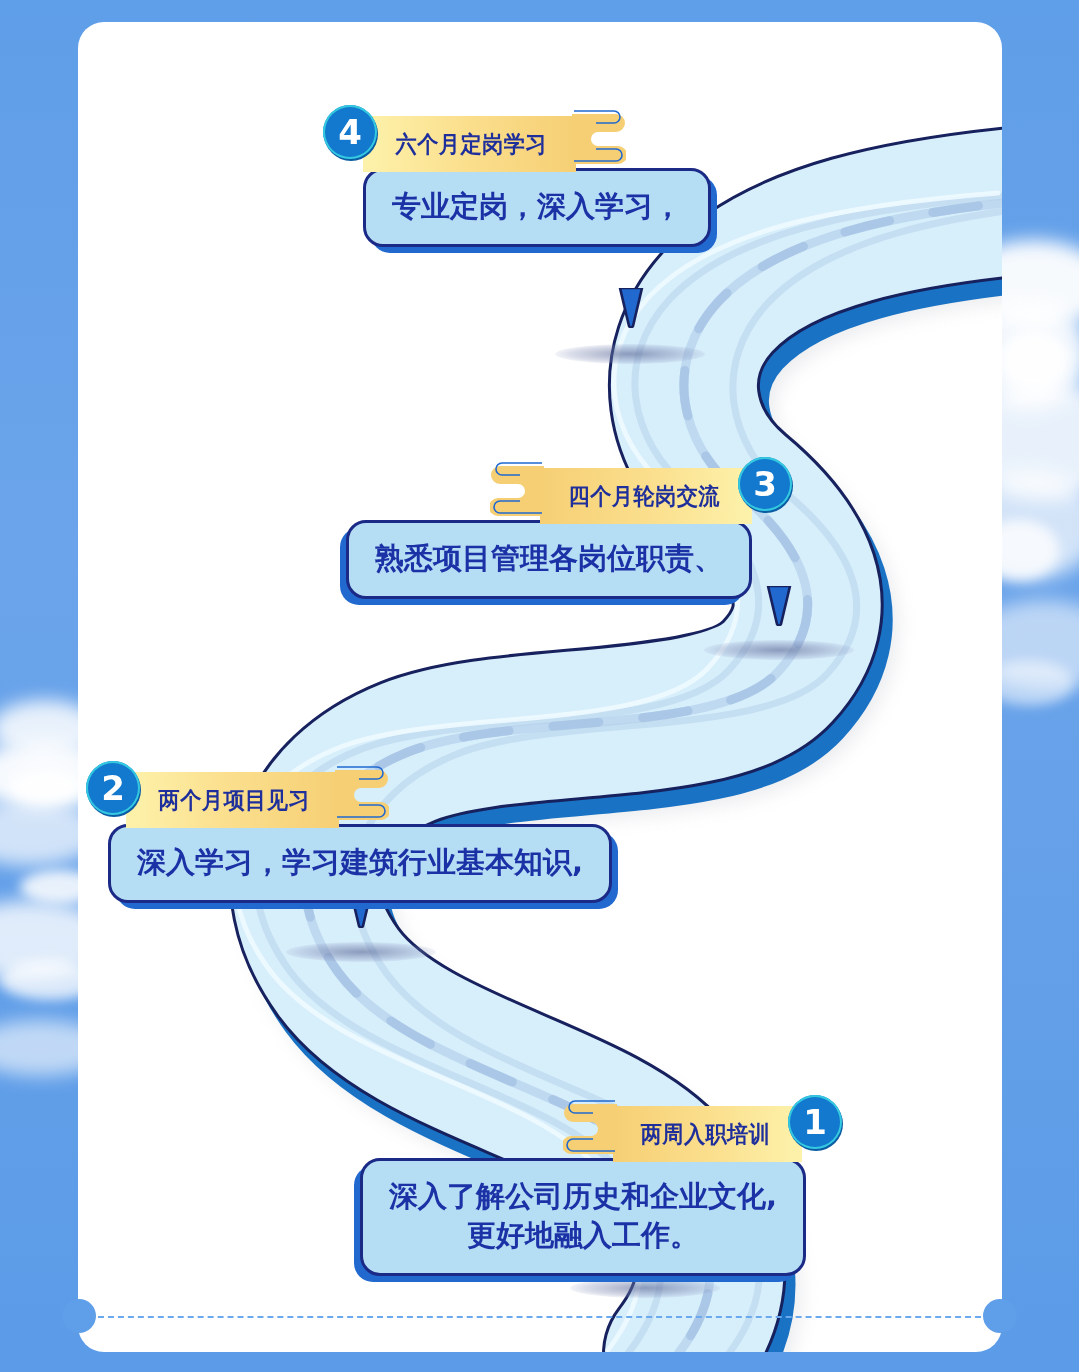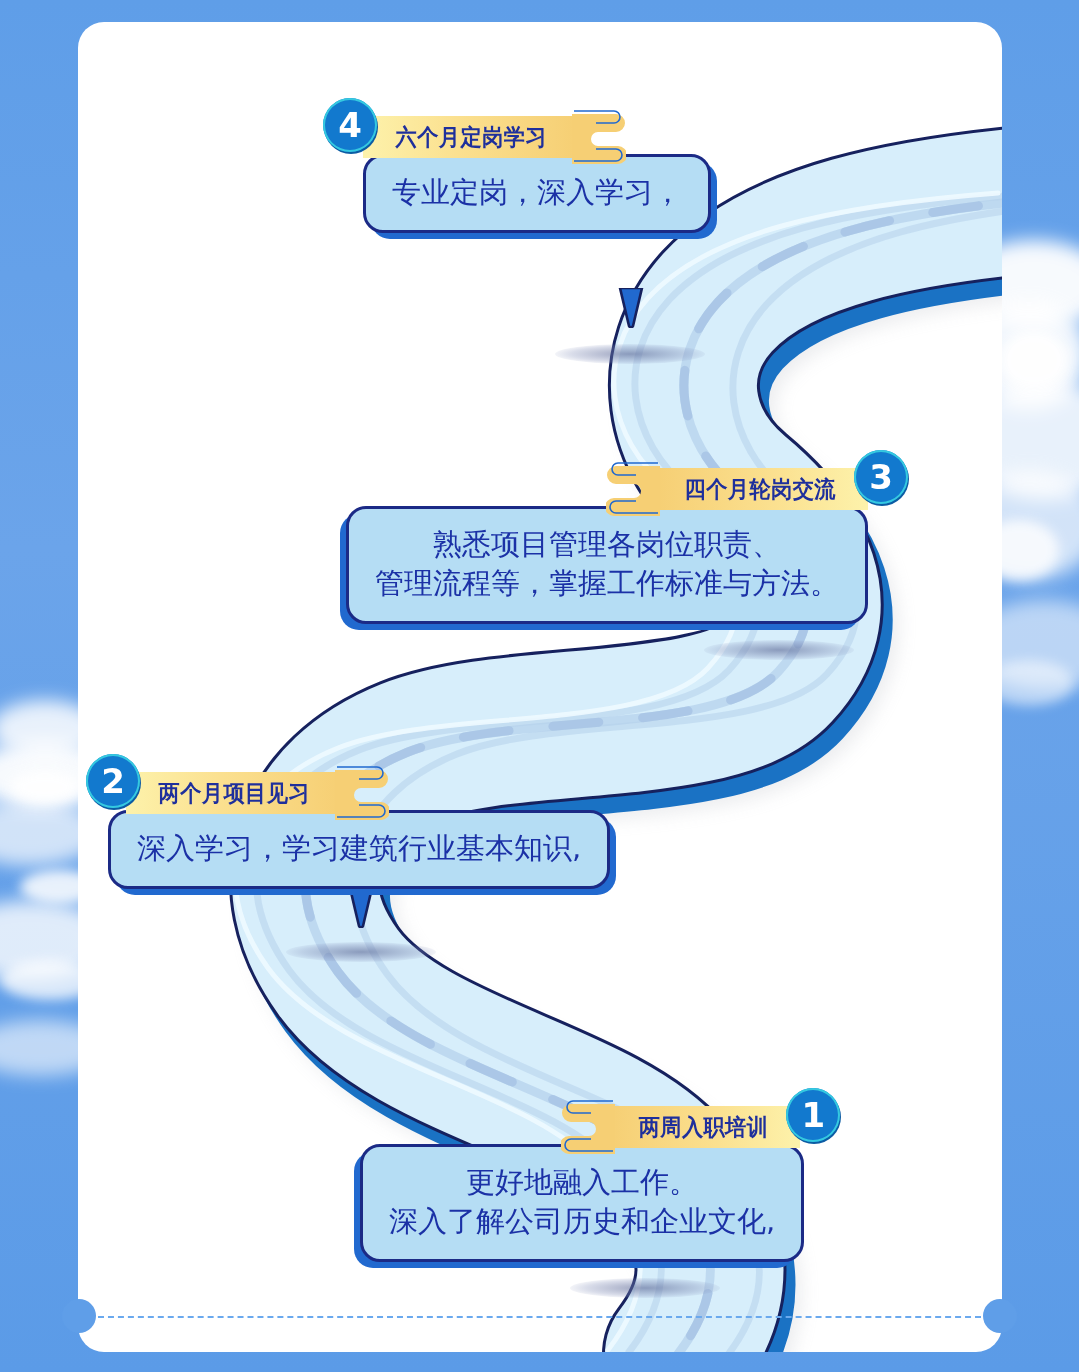--- a/index.html
+++ b/index.html
@@ -48,21 +48,21 @@
     width:54px;height:54px;border-radius:50%;
     background:#1279ce;
     box-shadow:0 0 0 2px #35c9e0 inset, 1px 2px 0 #0c5ca3;
     display:flex;align-items:center;justify-content:center;
     color:#ffffff;font-weight:bold;font-size:34px;line-height:1;
     font-family:"DejaVu Sans",sans-serif;
     position:relative;z-index:8;flex:0 0 auto;
   }
 
   .ribbon{
-    position:relative;height:42px;display:flex;align-items:center;
+    position:relative;height:56px;display:flex;align-items:center;
     background:linear-gradient(90deg,#fdf2ab 0%,#fbe08f 45%,#f6cf74 100%);
     padding:0 22px 0 26px;margin-left:-14px;
     box-sizing:border-box;z-index:7;margin-top:24px;
   }
   .ribbon.rtl{
     background:linear-gradient(270deg,#fdf2ab 0%,#fbe08f 45%,#f6cf74 100%);
     margin-left:0;margin-right:-14px;padding:0 26px 0 22px;
   }
   .ribbon-text{
     font-size:23px;font-weight:bold;color:#1e2f9c;letter-spacing:.5px;
@@ -75,20 +75,21 @@
   .ribbon-tail.left{left:-50px;}
 
   .bubble{
     position:relative;
     background:#b5ddf4;
     border:3px solid #1b2a86;
     border-radius:20px;
     padding:16px 26px 18px 26px;
     box-sizing:border-box;
     z-index:5;
+    font-weight:bold;
   }
   .bubble.sh-r{box-shadow:7px 7px 0 -1px #2169cf;}
   .bubble.sh-l{box-shadow:-7px 7px 0 -1px #2169cf;margin-left:20px;}
   .bubble p{
     margin:0;color:#1b31a6;font-size:29px;line-height:1.34;
     font-family:"DejaVu Sans","Liberation Sans",sans-serif;
     white-space:nowrap;
   }
   .bubble p.c{text-align:center;}
 
@@ -201,21 +202,20 @@
           <span class="ribbon-text">四个月轮岗交流</span>
           <svg class="ribbon-tail left" viewBox="0 0 54 66">
             <path d="M54 10 H10 a9 9 0 0 0 0 18 H28 a7 7 0 0 1 0 14 H8 a9 9 0 0 0 0 18 H54 Z" fill="#f6cf74"></path>
             <path d="M52 7 H12 a6 6 0 0 0 0 12 H30" fill="none" stroke="#2169cf" stroke-width="1.6"></path>
             <path d="M30 45 H10 a6 6 0 0 0 0 12 H52" fill="none" stroke="#2169cf" stroke-width="1.6"></path>
           </svg>
         </div>
       </div>
       <div class="bubble sh-l" style="margin-top:-4px;margin-right:40px;">
         <p class="c">熟悉项目管理各岗位职责、</p>
-        <p class="c">管理流程等，掌握工作标准与方法。</p>
       </div>
       <div class="pin-shadow" style="left:378px;top:196px;"></div>
       <svg class="pin" style="left:440px;top:142px;" viewBox="0 0 26 40">
         <path d="M2 0 L24 0 L15 38 Q13 41 11 38 Z" fill="#2169cf" stroke="#16215e" stroke-width="2.6"></path>
       </svg>
     </div>
 
     <div class="step" style="left:8px;top:726px;">
       <div class="ribbon-row">
         <div class="badge">2</div>
@@ -243,22 +243,22 @@
         <div class="ribbon rtl">
           <span class="ribbon-text">两周入职培训</span>
           <svg class="ribbon-tail left" viewBox="0 0 54 66">
             <path d="M54 10 H10 a9 9 0 0 0 0 18 H28 a7 7 0 0 1 0 14 H8 a9 9 0 0 0 0 18 H54 Z" fill="#f6cf74"></path>
             <path d="M52 7 H12 a6 6 0 0 0 0 12 H30" fill="none" stroke="#2169cf" stroke-width="1.6"></path>
             <path d="M30 45 H10 a6 6 0 0 0 0 12 H52" fill="none" stroke="#2169cf" stroke-width="1.6"></path>
           </svg>
         </div>
       </div>
       <div class="bubble sh-l" style="margin-top:-4px;margin-right:36px;">
+        <p class="c">深入了解公司历史和企业文化,</p>
         <p class="c">更好地融入工作。</p>
-        <p class="c">深入了解公司历史和企业文化,</p>
       </div>
       <div class="pin-shadow" style="left:230px;top:196px;"></div>
       <svg class="pin" style="left:292px;top:142px;" viewBox="0 0 26 40">
         <path d="M2 0 L24 0 L15 38 Q13 41 11 38 Z" fill="#2169cf" stroke="#16215e" stroke-width="2.6"></path>
       </svg>
     </div>
 
   </div>
 
   <div class="perf"></div>

